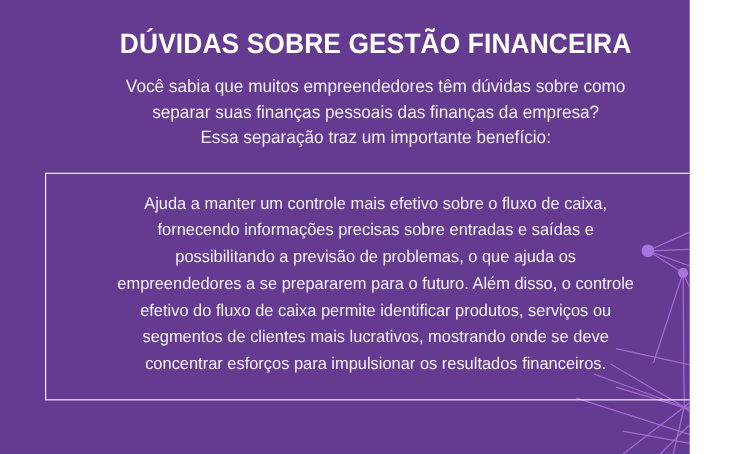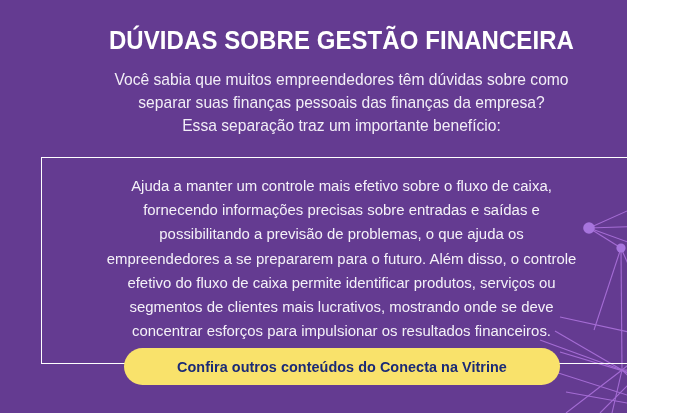--- a/index.html
+++ b/index.html
@@ -194,16 +194,15 @@
     <p id="body-copy">
       <span class="line">Ajuda a manter um controle mais efetivo sobre o fluxo de caixa,</span>
       <span class="line">fornecendo informações precisas sobre entradas e saídas e</span>
       <span class="line">possibilitando a previsão de problemas, o que ajuda os</span>
       <span class="line">empreendedores a se prepararem para o futuro. Além disso, o controle</span>
       <span class="line">efetivo do fluxo de caixa permite identificar produtos, serviços ou</span>
       <span class="line">segmentos de clientes mais lucrativos, mostrando onde se deve</span>
       <span class="line">concentrar esforços para impulsionar os resultados financeiros.</span>
     </p>
 
-    <button id="cta-button" type="button">Confira outros conteúdos do Conecta na Vitrine</button>
 
   </div>
 </div>
 
 </body></html>

